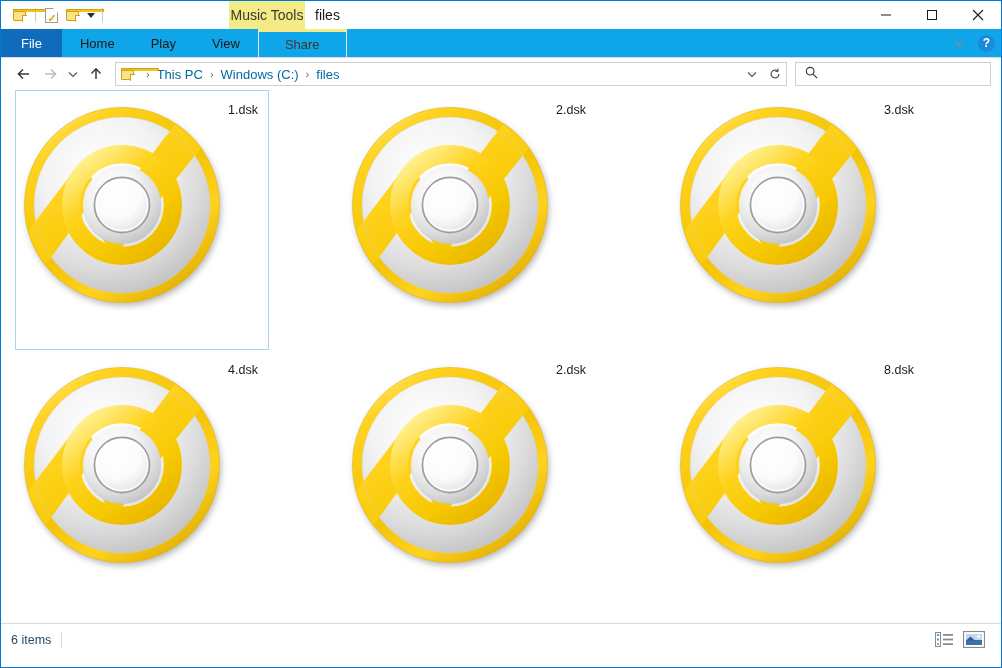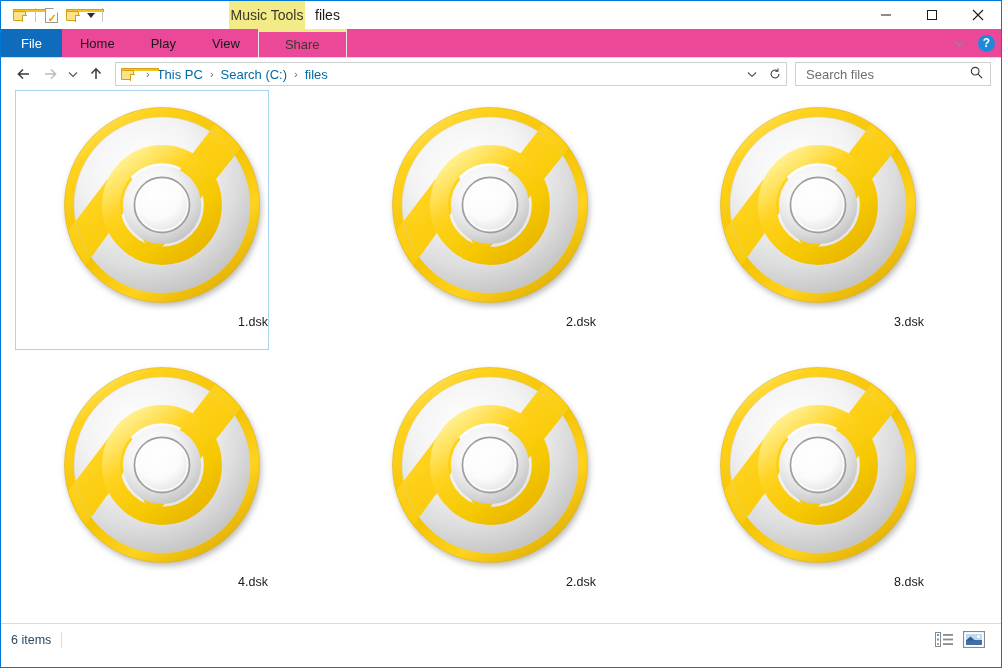--- a/index.html
+++ b/index.html
@@ -154,21 +154,21 @@
     display: flex;
     align-items: center;
     justify-content: center;
   }
   .win-ctrl svg { display: block; }
 
   
   .ribbon {
     position: relative;
     height: 28px;
-    background: #ec4899;
+    background: #0ea5e9;
     border-bottom: 1px solid #dadada;
     display: flex;
     align-items: stretch;
   }
   .tab {
     display: flex;
     align-items: center;
     justify-content: center;
     font-size: 13px;
     color: #1a1a1a;
@@ -320,22 +320,22 @@
     top: 0px;
     display: grid;
     grid-template-columns: repeat(3, 328px);
     grid-template-rows: repeat(2, 260px);
   }
   .tile {
     width: 254px;
     height: 260px;
     box-sizing: border-box;
     display: flex;
-    flex-direction: column;
-    align-items: flex-end;
+    flex-direction: row;
+    align-items: flex-start;
     justify-content: flex-start;
     padding-top: 8px;
     border: 1px solid transparent;
   }
   .tile.selected {
     border: 1px solid #a9d5f2;
     background: #ffffff;
   }
   .tile .label {
     font-size: 12.5px;
@@ -506,40 +506,39 @@
       <div class="crumb-ico">
         <span class="folder-ico">
           <span class="tab"></span>
             <span class="body"></span>
             <span class="corner"></span>
         </span>
       </div>
       <span class="crumb-sep">›</span>
       <span class="crumb">This PC</span>
       <span class="crumb-sep">›</span>
-      <span class="crumb">Search (C:)</span>
+      <span class="crumb">Windows (C:)</span>
       <span class="crumb-sep">›</span>
       <span class="crumb">files</span>
       <span class="crumb-spacer"></span>
       <span class="crumb-caret">
         <svg width="14" height="14" viewBox="0 0 14 14">
           <path d="M3 5.5 L7 9.5 L11 5.5" fill="none" stroke="#5a5a5a" stroke-width="1.2"></path>
         </svg>
       </span>
     </div>
 
     <div class="refresh-btn">
       <svg width="14" height="14" viewBox="0 0 16 16">
         <path d="M12.5 8 A4.5 4.5 0 1 1 10.6 4.3" fill="none" stroke="#3a3a3a" stroke-width="1.2"></path>
         <path d="M11.4 1.6 L11.4 4.8 L8.3 4.8" fill="none" stroke="#3a3a3a" stroke-width="1.2"></path>
       </svg>
     </div>
 
     <div class="searchbox">
-      <input type="text" placeholder="Search files" style="">
       <span>
         <svg width="15" height="15" viewBox="0 0 16 16">
           <circle cx="6.6" cy="6.6" r="4.1" fill="none" stroke="#3a3a3a" stroke-width="1.2"></circle>
           <path d="M9.7 9.7 L14 14" stroke="#3a3a3a" stroke-width="1.3"></path>
         </svg>
       </span>
     </div>
   </div>
 
   <div class="content">

